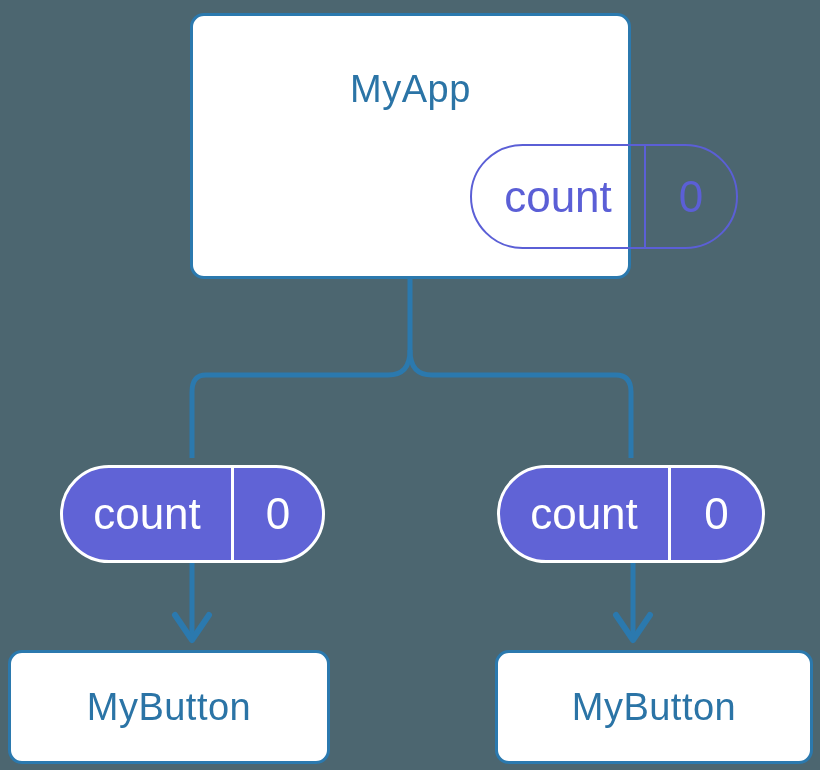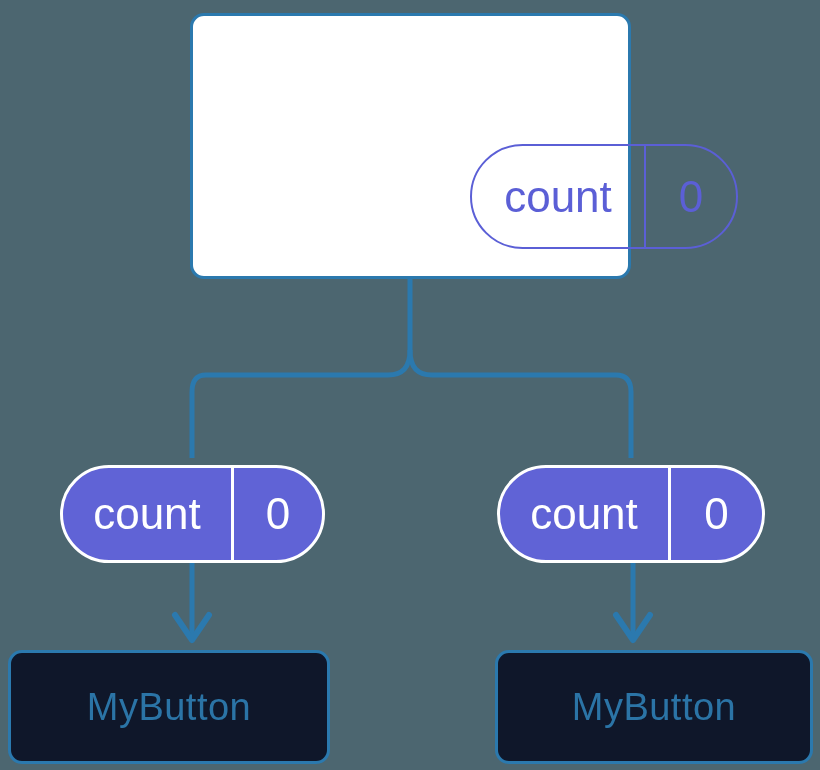--- a/index.html
+++ b/index.html
@@ -52,21 +52,21 @@
     text-align: center;
     color: #2b74a6;
     font-size: 38px;
     font-weight: 400;
     letter-spacing: 0.5px;
   }
 
   
   .leaf-card {
     position: absolute;
-    background: #0f172a;
+    background: #ffffff;
     border: 3px solid #2b79ae;
     border-radius: 14px;
     box-sizing: border-box;
     display: flex;
     align-items: center;
     justify-content: center;
   }
   #mybutton-left {
     left: 8px;
     top: 650px;
@@ -166,20 +166,21 @@
     <path d="M 410,350 C 410,368 418,375 432,375 L 616,375 C 626,375 631,381 631,392 L 631,458" fill="none" stroke="#2b79ae" stroke-width="5" stroke-linecap="butt"></path>
 
     <path d="M 192,563 L 192,636" fill="none" stroke="#2b79ae" stroke-width="5"></path>
     <path d="M 175,615 L 192,640 L 209,615" fill="none" stroke="#2b79ae" stroke-width="6" stroke-linecap="round" stroke-linejoin="round"></path>
 
     <path d="M 633,563 L 633,636" fill="none" stroke="#2b79ae" stroke-width="5"></path>
     <path d="M 616,615 L 633,640 L 650,615" fill="none" stroke="#2b79ae" stroke-width="6" stroke-linecap="round" stroke-linejoin="round"></path>
   </svg>
 
   <div class="component-card" id="myapp-card">
+    <div class="card-title">MyApp</div>
 
     <div class="state-pill outlined" id="myapp-state">
       <div class="pill-key">count</div>
       <div class="pill-value">0</div>
     </div>
   </div>
 
   <div class="state-pill filled" id="prop-left">
     <div class="pill-key">count</div>
     <div class="pill-value">0</div>

